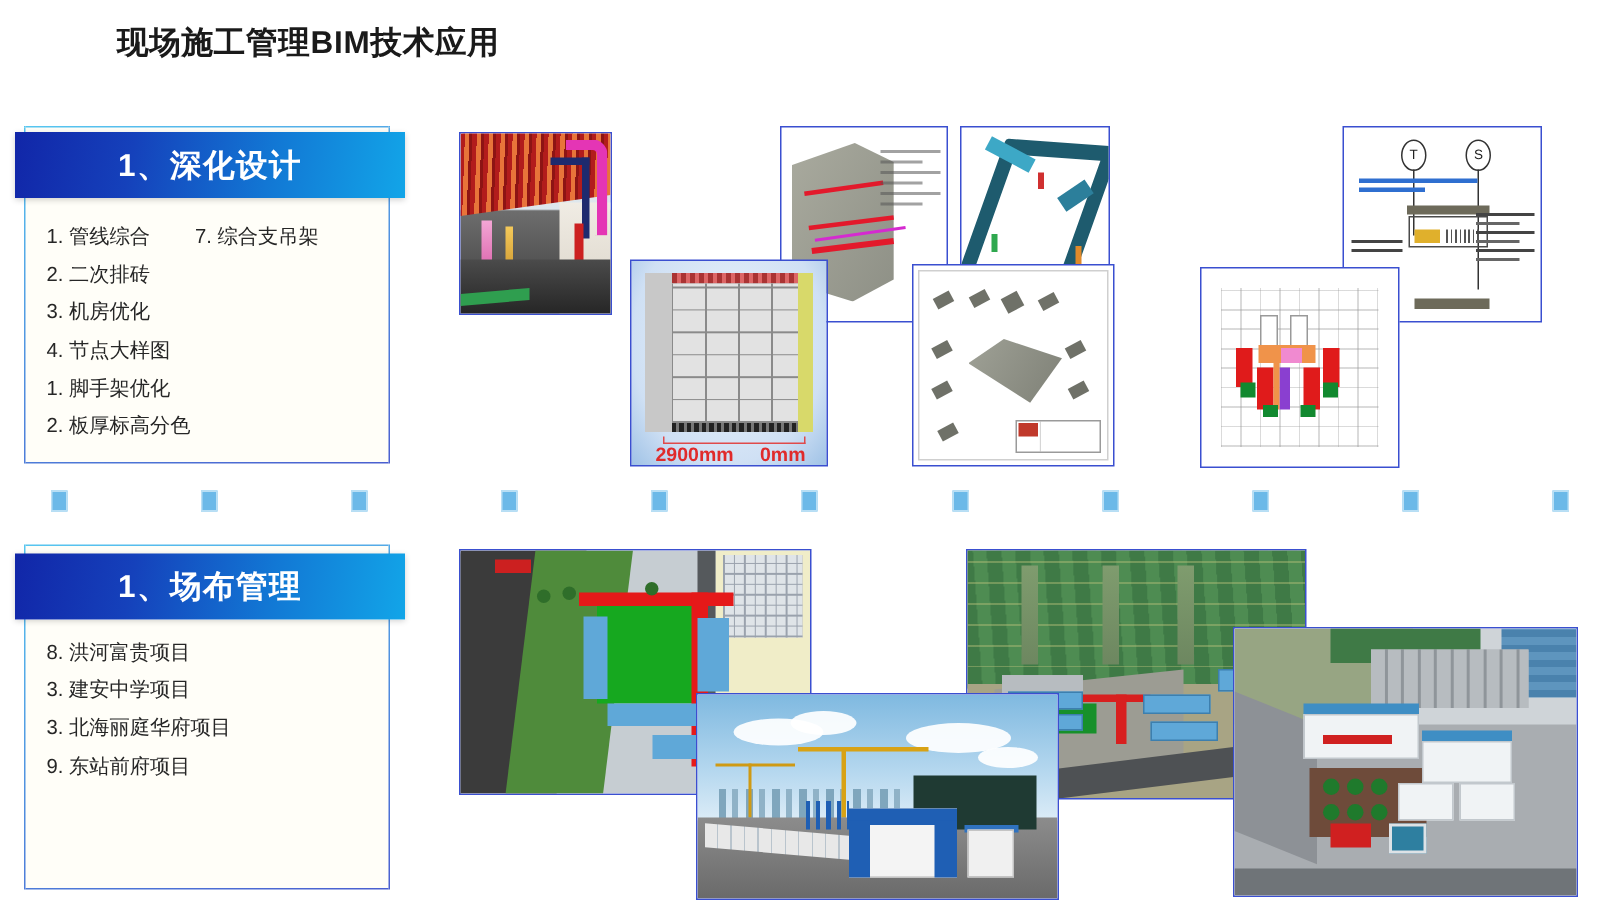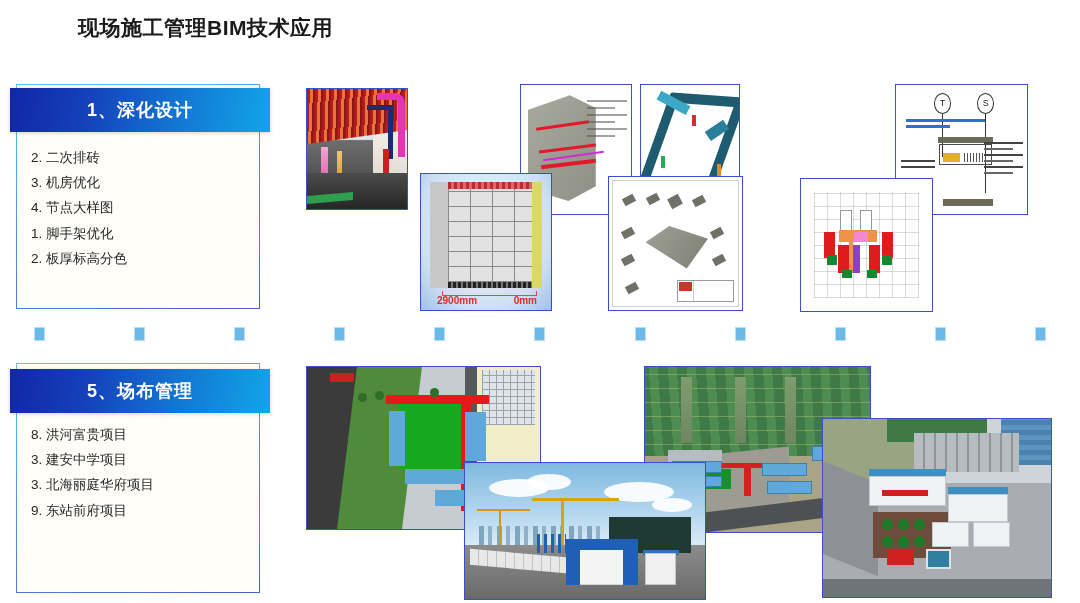--- a/index.html
+++ b/index.html
@@ -42,21 +42,21 @@
     display: flex;
     align-items: center;
     justify-content: center;
     box-shadow: 0 1px 4px rgba(0,0,0,0.18);
   }
   .section-header.h1 { left: 10px; top: 88px; width: 260px; }
   .section-header.h2 { left: 10px; top: 369px; width: 260px; }
 
   .section-header-text {
     color: #ffffff;
-    font-size: 18px;
+    font-size: 21px;
     font-weight: 700;
     letter-spacing: 1px;
     white-space: nowrap;
   }
 
   
   .section-list {
     position: absolute;
     left: 0;
     right: 0;
@@ -162,21 +162,21 @@
     background:
       repeating-linear-gradient(0deg, #8a8a8a 0 1px, transparent 1px 15px),
       repeating-linear-gradient(90deg, #8a8a8a 0 1px, transparent 1px 22px),
       #e2e2e2; }
   .brick-dim { position: absolute; left: 12px; right: 10px; bottom: 4px; height: 16px; }
   .brick-dim-line { position: absolute; left: 8%; right: 4%; top: 1px; height: 5px;
     border-left: 1px solid #e04a4a; border-right: 1px solid #e04a4a;
     border-bottom: 1px solid #e04a4a; }
   .brick-dim-labels { position: absolute; left: 0; right: 0; top: 5px;
     display: flex; justify-content: space-between; padding: 0 4px; }
-  .brick-dim-labels span { font-size: 10px; color: #e02b2b; font-weight: 600; }
+  .brick-dim-labels span { font-size: 13px; color: #e02b2b; font-weight: 600; }
 
   
   .img-piperack { left: 520px; top: 84px; width: 112px; height: 131px; z-index: 2; }
   .pr-body { position: absolute; left: 6%; top: 8%; width: 62%; height: 82%;
     background: linear-gradient(120deg, #a9aa9e, #8e9086);
     clip-path: polygon(0% 14%, 62% 0%, 100% 12%, 100% 86%, 60% 100%, 0% 88%); }
   .pr-red-1 { position: absolute; left: 14%; top: 30%; width: 48%; height: 3px;
     background: #e3192b; transform: rotate(-8deg); }
   .pr-red-2 { position: absolute; left: 16%; top: 48%; width: 52%; height: 3px;
     background: #e3192b; transform: rotate(-7deg); }
@@ -397,20 +397,24 @@
     background: #6f7478; }
 </style>
 </head>
 <body>
 
 <div class="slide-title">现场施工管理BIM技术应用</div>
 
 <div class="section-box s1">
   <div class="section-list">
     <div class="list-row">
+      <span class="list-item">1. 管线综合</span>
+      <span class="list-item col2">7. 综合支吊架</span>
+    </div>
+    <div class="list-row">
       <span class="list-item">2. 二次排砖</span>
     </div>
     <div class="list-row">
       <span class="list-item">3. 机房优化</span>
     </div>
     <div class="list-row">
       <span class="list-item">4. 节点大样图</span>
     </div>
     <div class="list-row">
       <span class="list-item">1. 脚手架优化</span>
@@ -434,21 +438,21 @@
     </div>
     <div class="list-row">
       <span class="list-item">3. 北海丽庭华府项目</span>
     </div>
     <div class="list-row">
       <span class="list-item">9. 东站前府项目</span>
     </div>
   </div>
 </div>
 <div class="section-header h2">
-  <span class="section-header-text">5、场布管理</span>
+  <span class="section-header-text">1、场布管理</span>
 </div>
 
 <div class="separator sep-top">
   <span class="sep-square"></span>
   <span class="sep-square"></span>
   <span class="sep-square"></span>
   <span class="sep-square"></span>
   <span class="sep-square"></span>
   <span class="sep-square"></span>
   <span class="sep-square"></span>

